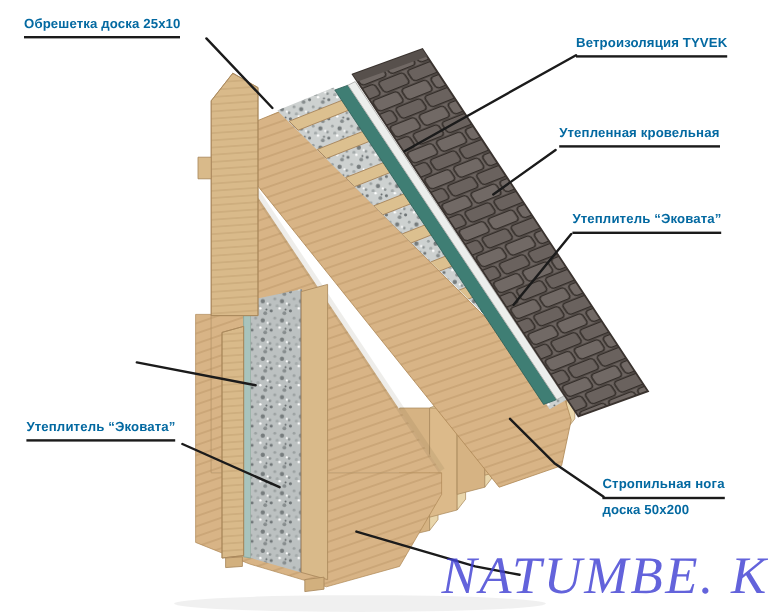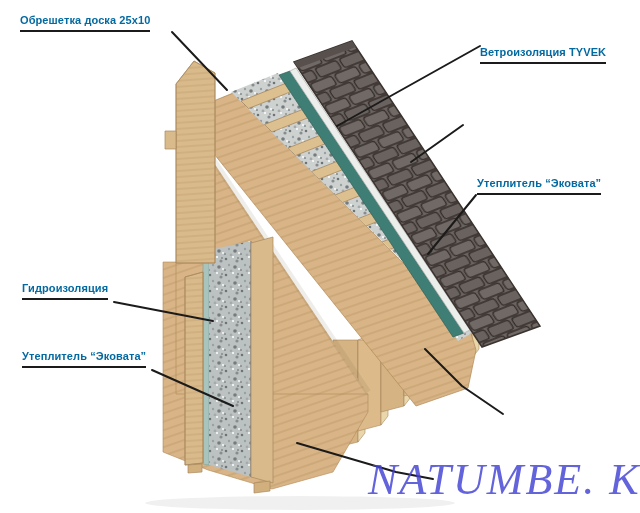--- a/index.html
+++ b/index.html
@@ -139,36 +139,38 @@
     <path d="M152,370 L233,406"></path>
     <path d="M503,414 L462,386 L425,349"></path>
     <path d="M433,479 L396,472 L297,443"></path>
   </g>
 </svg>
 
 <div class="label" style="left:20px;top:13px;">
   <span class="u">Обрешетка доска 25x10</span>
 </div>
 
-<div class="label" style="left:480px;top:45px;">
+<div class="label" style="left:480px;top:29px;">
   <span class="u">Ветроизоляция TYVEK</span>
 </div>
 
 <div class="label" style="left:466px;top:104px;">
+  <span class="u">Утепленная кровельная</span>
 </div>
 
 <div class="label" style="left:477px;top:176px;">
   <span class="u">Утеплитель “Эковата”</span>
 </div>
 
-<div class="label" style="left:22px;top:281px;">
-  <span class="u">Гидроизоляция</span>
-</div>
 
 <div class="label" style="left:22px;top:349px;">
   <span class="u">Утеплитель “Эковата”</span>
 </div>
 
+<div class="label" style="left:502px;top:397px;">
+  <span class="u">Стропильная нога</span>
+  <span class="l2">доска 50x200</span>
+</div>
 
 
 <div class="watermark">NATUMBE. KZ</div>
 
 </div>
 
 </body></html>

